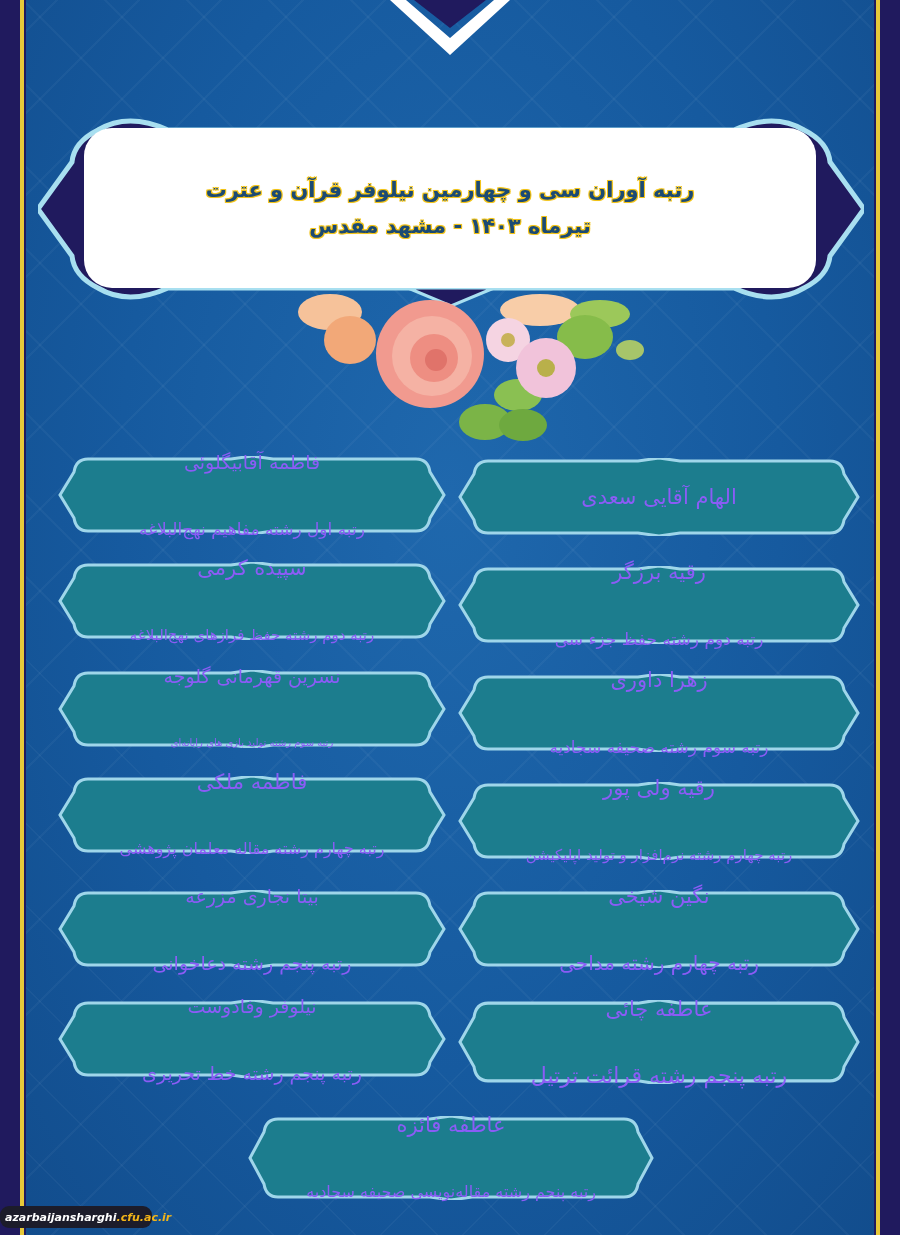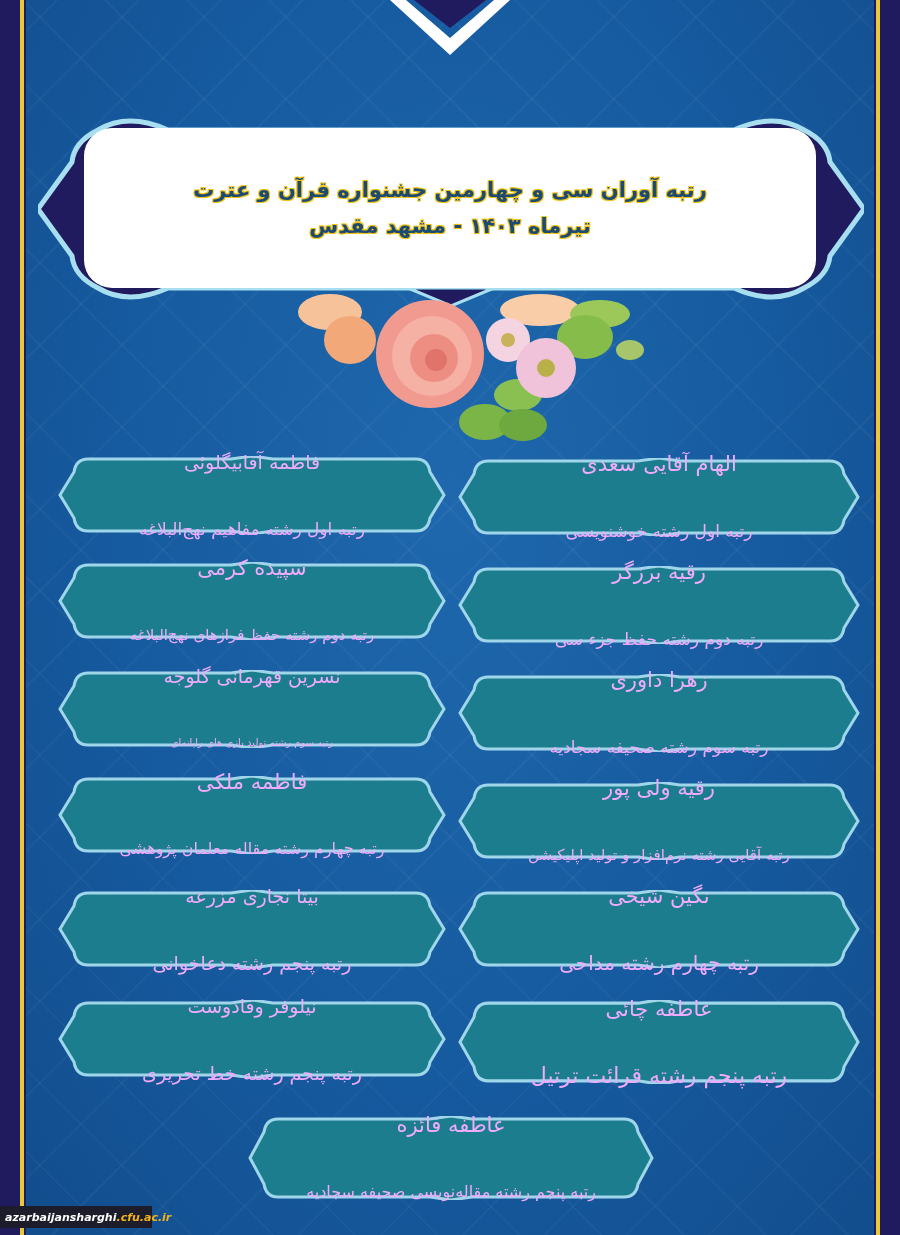--- a/index.html
+++ b/index.html
@@ -37,33 +37,33 @@
     font-family: "DejaVu Sans", sans-serif; font-weight: bold; font-size: 21px;
     color: #1b4a74; line-height: 30px;
     text-shadow: 0 0 2px #f2c318, 1px 1px 0 #f2c318, -1px -1px 0 #f2c318, 1px -1px 0 #f2c318, -1px 1px 0 #f2c318;
   }
 
   .flowers { position: absolute; left: 290px; top: 292px; width: 360px; height: 150px; }
 
   .card {
     position: absolute; height: 78px;
     display: flex; flex-direction: column; align-items: center; justify-content: center;
-    color: #f0abfc; text-align: center; gap: 38px;
+    color: #8b5cf6; text-align: center; gap: 38px;
   }
   .card svg.shape { position: absolute; left: 0; top: 0; width: 100%; height: 100%; }
   .card .name { position: relative; font-size: 21px; line-height: 30px; font-family: "DejaVu Sans", sans-serif; }
   .card .rank { position: relative; font-size: 17px; line-height: 28px; font-family: "DejaVu Sans", sans-serif; white-space: nowrap; }
   .card.right { left: 458px; width: 402px; }
   .card.left { left: 58px; width: 388px; }
   .card.bottom { left: 248px; width: 406px; height: 84px; }
 
   .watermark {
     position: absolute; left: 0; top: 1206px; height: 22px; width: 152px;
     background: #1c1c2a; display: flex; align-items: center; padding-left: 5px;
-    direction: ltr; font-family: "DejaVu Sans", sans-serif; font-weight: bold; font-style: italic; font-size: 11px;
+    direction: ltr; font-family: "DejaVu Sans", sans-serif; font-weight: bold; font-style: italic; font-size: 11px; border-radius: 9px;
   }
   .wm-a { color: #ffffff; }
   .wm-b { color: #f2b418; }
 </style>
 </head>
 <body>
 
 <div class="poster">
   <div class="inner-bg"></div>
   <div class="gold-line gold-left"></div>
@@ -73,21 +73,21 @@
     <path d="M0,0 L60,55 L120,0 L104,0 L60,38 L16,0 Z" fill="#ffffff"></path>
     <path d="M24,0 L60,28 L96,0 Z" fill="#201a5e"></path>
   </svg>
 
   <svg class="header-frame" viewBox="0 0 826 194">
     <path d="M60,18 Q90,0 130,18 L696,18 Q736,0 766,18 Q790,30 792,50 L826,97 L792,144 Q790,164 766,176 Q736,194 696,176 L130,176 Q90,194 60,176 Q36,164 34,144 L0,97 L34,50 Q36,30 60,18 Z" fill="#201a5e" stroke="#a8dff0" stroke-width="5"></path>
     <path d="M370,176 L413,194 L456,176 Z" fill="#201a5e" stroke="#a8dff0" stroke-width="3"></path>
   </svg>
 
   <div class="header-box">
-    <div class="header-line">رتبه آوران سی و چهارمین جشنواره قرآن و عترت</div>
+    <div class="header-line">رتبه آوران سی و چهارمین نیلوفر قرآن و عترت</div>
     <div class="header-line">تیرماه ۱۴۰۳ - مشهد مقدس</div>
   </div>
 
   <svg class="flowers" viewBox="0 0 360 150">
     <ellipse cx="40" cy="20" rx="32" ry="18" fill="#f6c29a"></ellipse>
     <ellipse cx="60" cy="48" rx="26" ry="24" fill="#f2a878"></ellipse>
     <ellipse cx="250" cy="18" rx="40" ry="16" fill="#f8cda8"></ellipse>
     <ellipse cx="310" cy="22" rx="30" ry="14" fill="#9cc85a"></ellipse>
     <ellipse cx="295" cy="45" rx="28" ry="22" fill="#86bc4a"></ellipse>
     <ellipse cx="340" cy="58" rx="14" ry="10" fill="#a7c56a"></ellipse>
@@ -102,42 +102,41 @@
     <circle cx="218" cy="48" r="7" fill="#c8b25a"></circle>
     <circle cx="256" cy="76" r="30" fill="#f1c3da"></circle>
     <circle cx="256" cy="76" r="9" fill="#b9b04a"></circle>
   </svg>
 
   <div class="card right" style="top:458px;">
     <svg class="shape" viewBox="0 0 402 78" preserveAspectRatio="none">
         <path d="M30,3 L180,3 L201,0 L222,3 L372,3 Q384,3 386,16 L400,39 L386,62 Q384,75 372,75 L222,75 L201,78 L180,75 L30,75 Q18,75 16,62 L2,39 L16,16 Q18,3 30,3 Z" fill="#1c7d8e" stroke="#9fd6ea" stroke-width="3"></path>
       </svg>
     <div class="name">الهام آقایی سعدی</div>
-    <div class="rank">رتبه اول رشته خوشنویسی</div>
   </div>
   <div class="card right" style="top:566px;">
     <svg class="shape" viewBox="0 0 402 78" preserveAspectRatio="none">
         <path d="M30,3 L180,3 L201,0 L222,3 L372,3 Q384,3 386,16 L400,39 L386,62 Q384,75 372,75 L222,75 L201,78 L180,75 L30,75 Q18,75 16,62 L2,39 L16,16 Q18,3 30,3 Z" fill="#1c7d8e" stroke="#9fd6ea" stroke-width="3"></path>
       </svg>
     <div class="name">رقیه برزگر</div>
     <div class="rank">رتبه دوم رشته حفظ جزء سی</div>
   </div>
   <div class="card right" style="top:674px;justify-content:center;">
     <svg class="shape" viewBox="0 0 402 78" preserveAspectRatio="none">
         <path d="M30,3 L180,3 L201,0 L222,3 L372,3 Q384,3 386,16 L400,39 L386,62 Q384,75 372,75 L222,75 L201,78 L180,75 L30,75 Q18,75 16,62 L2,39 L16,16 Q18,3 30,3 Z" fill="#1c7d8e" stroke="#9fd6ea" stroke-width="3"></path>
       </svg>
     <div class="name">زهرا داوری</div>
     <div class="rank">رتبه سوم رشته صحیفه سجادیه</div>
   </div>
   <div class="card right" style="top:782px;">
     <svg class="shape" viewBox="0 0 402 78" preserveAspectRatio="none">
         <path d="M30,3 L180,3 L201,0 L222,3 L372,3 Q384,3 386,16 L400,39 L386,62 Q384,75 372,75 L222,75 L201,78 L180,75 L30,75 Q18,75 16,62 L2,39 L16,16 Q18,3 30,3 Z" fill="#1c7d8e" stroke="#9fd6ea" stroke-width="3"></path>
       </svg>
     <div class="name">رقیه ولی پور</div>
-    <div class="rank" style="font-size:15px;">رتبه آقایی رشته نرم‌افزار و تولید اپلیکیشن</div>
+    <div class="rank" style="font-size:15px;">رتبه چهارم رشته نرم‌افزار و تولید اپلیکیشن</div>
   </div>
   <div class="card right" style="top:890px;">
     <svg class="shape" viewBox="0 0 402 78" preserveAspectRatio="none">
         <path d="M30,3 L180,3 L201,0 L222,3 L372,3 Q384,3 386,16 L400,39 L386,62 Q384,75 372,75 L222,75 L201,78 L180,75 L30,75 Q18,75 16,62 L2,39 L16,16 Q18,3 30,3 Z" fill="#1c7d8e" stroke="#9fd6ea" stroke-width="3"></path>
       </svg>
     <div class="name">نگین شیخی</div>
     <div class="rank" style="font-size:20px;">رتبه چهارم رشته مداحی</div>
   </div>
   <div class="card right" style="top:1000px; height:84px;">
     <svg class="shape" viewBox="0 0 402 78" preserveAspectRatio="none">

